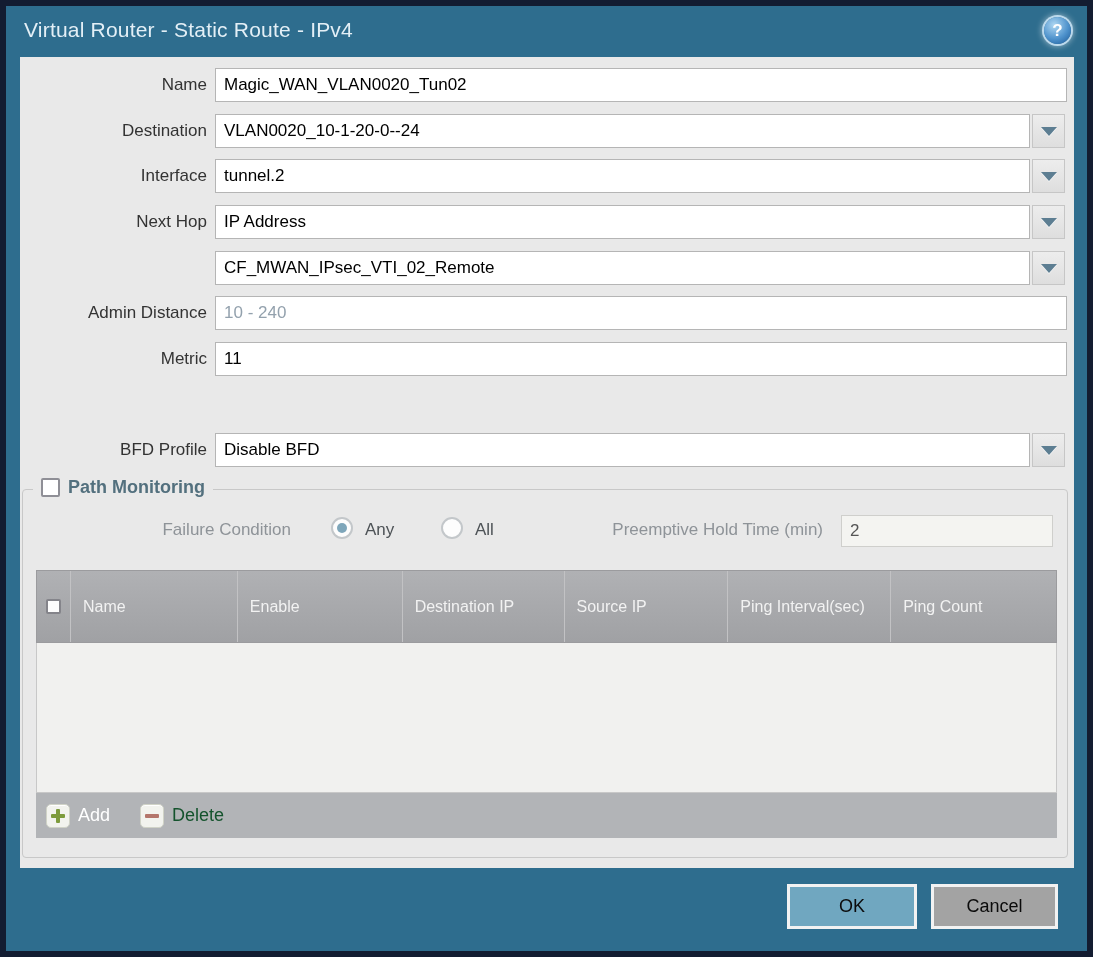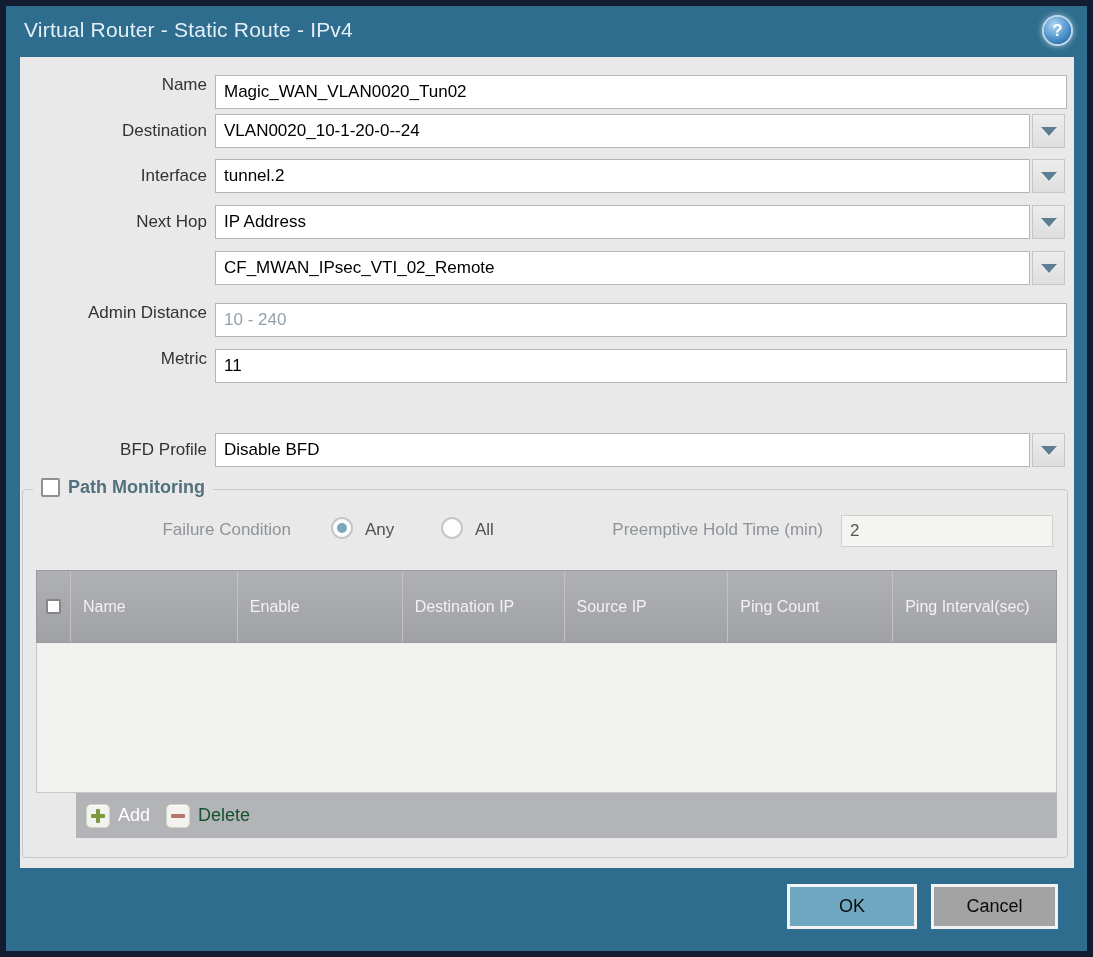--- a/index.html
+++ b/index.html
@@ -39,21 +39,21 @@
   .lbl{
     position:absolute;right:867px;top:0;width:300px;height:34px;
     display:flex;align-items:center;justify-content:flex-end;
     color:#333;font-size:17px;white-space:nowrap;
   }
   .inp{
     position:absolute;left:195px;top:0;height:34px;box-sizing:border-box;
     border:1px solid #b5b5b5;background:#fff;color:#000;
     font-family:"Liberation Sans", sans-serif;font-size:17px;padding:0 8px;
   }
-  .inp.full{width:852px;margin-top:7px;}
+  .inp.full{width:852px;}
   .inp.dd{width:815px;}
   .inp::placeholder{color:#93a1ad;opacity:1;}
   .ddbtn{
     position:absolute;left:1012px;top:0;width:33px;height:34px;box-sizing:border-box;
     background:linear-gradient(#ededed,#dedede);border:1px solid #c6c6c6;
     display:flex;align-items:center;justify-content:center;cursor:pointer;
   }
   .tri{
     width:0;height:0;border-left:8px solid transparent;border-right:8px solid transparent;
     border-top:9px solid #5d7e92;filter:drop-shadow(0 1px 0 rgba(255,255,255,.7));
@@ -100,23 +100,22 @@
   .th{
     box-sizing:border-box;border-right:1px solid #c2c2c4;
     color:#f2f2f2;font-size:16px;display:flex;align-items:center;
     padding:0 0 0 12px;line-height:1.35;
   }
   .th:last-child{border-right:none;}
   .th.cbcol{width:34px;padding:0;justify-content:center;}
   .hdr-cbx{width:15px;height:15px;background:#fdfdfd;border:2px solid #84848a;border-radius:2px;box-sizing:border-box;cursor:pointer;}
   .tbody{height:150px;background:#f1f1ef;border:1px solid #c8c8c8;border-top:none;box-sizing:border-box;}
   .tfoot{
-    height:45px;background:#b2b4b7;display:flex;align-items:center;gap:16px;padding-left:10px;
+    height:45px;background:#b2b4b7;display:flex;align-items:center;gap:30px;padding-left:10px;
     box-sizing:border-box;
-    margin-left:40px;
   }
   .tool{display:flex;align-items:center;gap:8px;cursor:pointer;}
   .icon-box{
     position:relative;width:24px;height:24px;border-radius:5px;
     background:#f2f3ee;border:1px solid #d0d3c7;box-sizing:border-box;
     box-shadow:inset 0 1px 0 #fff;
   }
   .icon-box::before{content:"";position:absolute;left:4px;top:9px;width:14px;height:4px;border-radius:1px;}
   .plus::before{background:#7d9b3c;}
   .plus::after{content:"";position:absolute;left:9px;top:4px;width:4px;height:14px;background:#7d9b3c;border-radius:1px;}
@@ -224,22 +223,22 @@
 
     <div class="tbl">
       <div class="thead">
         <div class="th cbcol">
           <div class="hdr-cbx"></div>
         </div>
         <div class="th" style="width:167px">Name</div>
         <div class="th" style="width:165px">Enable</div>
         <div class="th" style="width:162px">Destination IP</div>
         <div class="th" style="width:164px">Source IP</div>
+        <div class="th" style="width:163px">Ping Interval(sec)</div>
         <div class="th" style="width:165px">Ping Count</div>
-        <div class="th" style="width:163px">Ping Interval(sec)</div>
       </div>
       <div class="tbody"></div>
       <div class="tfoot">
         <div class="tool">
           <span class="icon-box plus"></span>
           <span class="tool-lbl add-lbl">Add</span>
         </div>
         <div class="tool">
           <span class="icon-box minus"></span>
           <span class="tool-lbl del-lbl">Delete</span>

